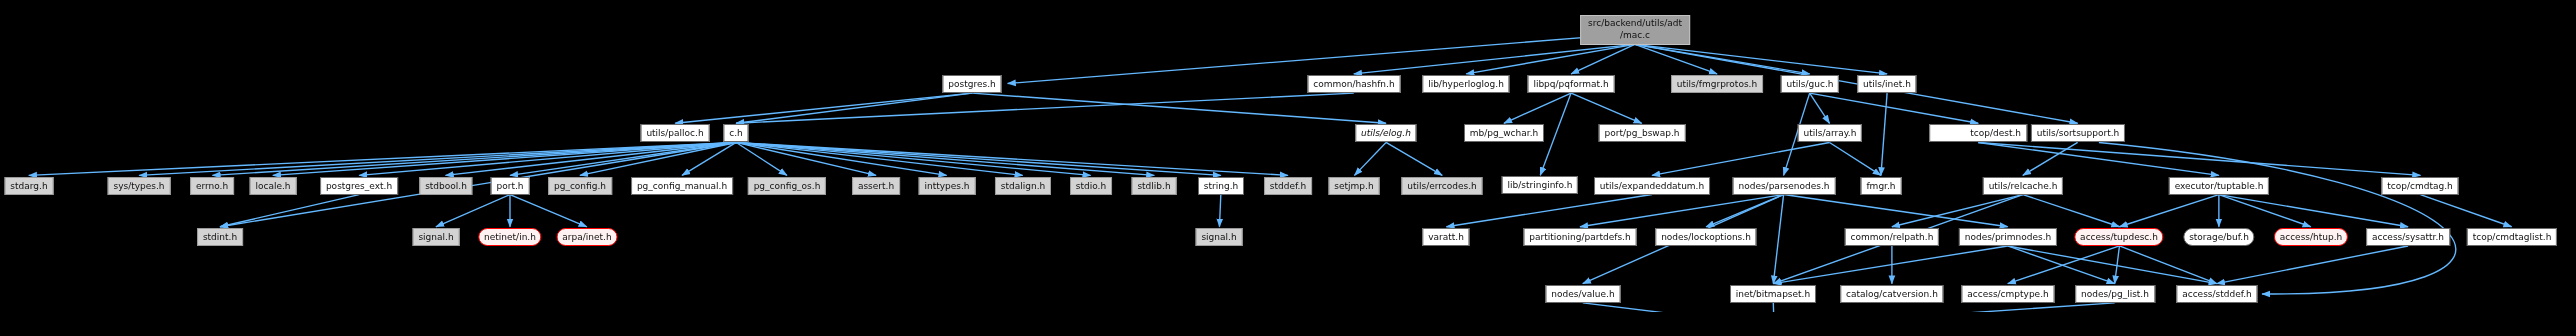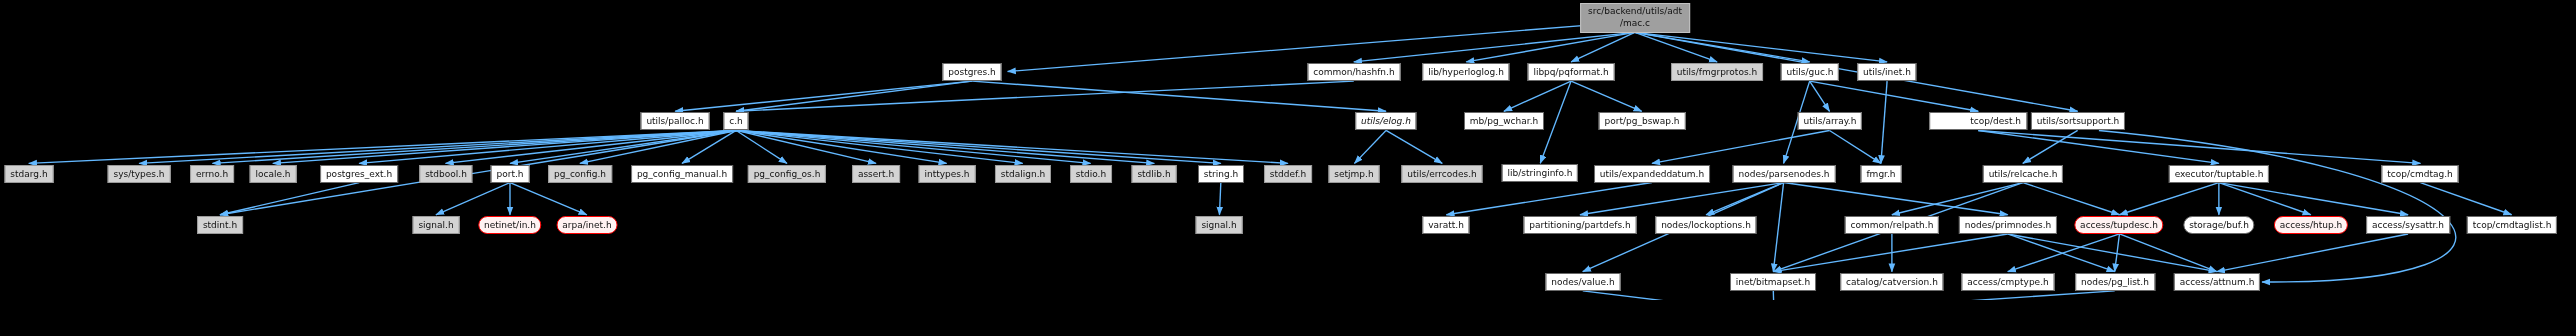--- a/index.html
+++ b/index.html
@@ -28,21 +28,21 @@
   .node.r{background:var(--red_fill);border-color:var(--red_border);border-radius:9px;}
   .node.root{
     background:var(--root_fill);border-color:var(--root_border);
     height:auto;min-height:29px;white-space:pre-line;text-align:center;
     line-height:1.3;padding:2.1px 6.9px;cursor:default;
   }
 </style>
 </head>
 <body>
 
-<div id="graph" style="width: 2576px; height: 300px;">
+<div id="graph" style="width: 2576px; height: 300px; margin-top: 12px;">
   <svg id="edges" xmlns="http://www.w3.org/2000/svg" width="2576" height="337" viewBox="0 0 3758 491">
     <defs>
       <marker id="arrow" viewBox="0 0 12 9" refX="11" refY="4.5" markerWidth="13" markerHeight="11" markerUnits="userSpaceOnUse" orient="auto">
         <path class="edgefill" d="M0,0 L12,4.5 L0,9 z"></path>
       </marker>
     </defs>
   <path d="M2322,36 L1470,104" class="edge" marker-end="url(#arrow)"></path>
       <path d="M2385,47 L1975,90" class="edge" marker-end="url(#arrow)"></path>
       <path d="M2385,47 L2139,90" class="edge" marker-end="url(#arrow)"></path>
       <path d="M2385,47 L2292,90" class="edge" marker-end="url(#arrow)"></path>
@@ -175,16 +175,16 @@
     <div class="node r" title="access/tupdesc.h" style="left: 2119px; top: 216px;">access/tupdesc.h</div>
     <div class="node w" title="storage/buf.h" style="left: 2219px; top: 216px; border-radius: 9px;">storage/buf.h</div>
     <div class="node r" title="access/htup.h" style="left: 2311px; top: 216px;">access/htup.h</div>
     <div class="node w" title="access/sysattr.h" style="left: 2408px; top: 216px;">access/sysattr.h</div>
     <div class="node w" title="tcop/cmdtaglist.h" style="left: 2512px; top: 216px;">tcop/cmdtaglist.h</div>
     <div class="node w" title="nodes/value.h" style="left: 1583px; top: 273px;">nodes/value.h</div>
     <div class="node w" title="nodes/bitmapset.h" style="left: 1773px; top: 273px;">inet/bitmapset.h</div>
     <div class="node w" title="catalog/catversion.h" style="left: 1892px; top: 273px;">catalog/catversion.h</div>
     <div class="node w" title="access/cmptype.h" style="left: 2008px; top: 273px;">access/cmptype.h</div>
     <div class="node w" title="nodes/pg_list.h" style="left: 2115px; top: 273px;">nodes/pg_list.h</div>
-    <div class="node w" title="access/attnum.h" style="left: 2217px; top: 273px;">access/attnum.h</div>
+    <div class="node w" title="access/attnum.h" style="left: 2217px; top: 273px;">access/stddef.h</div>
     <div class="node r" title="nodes/nodes.h" style="left: 1774px; top: 315px;">nodes/nodes.h</div>
   </div>
 
 
 </body></html>

